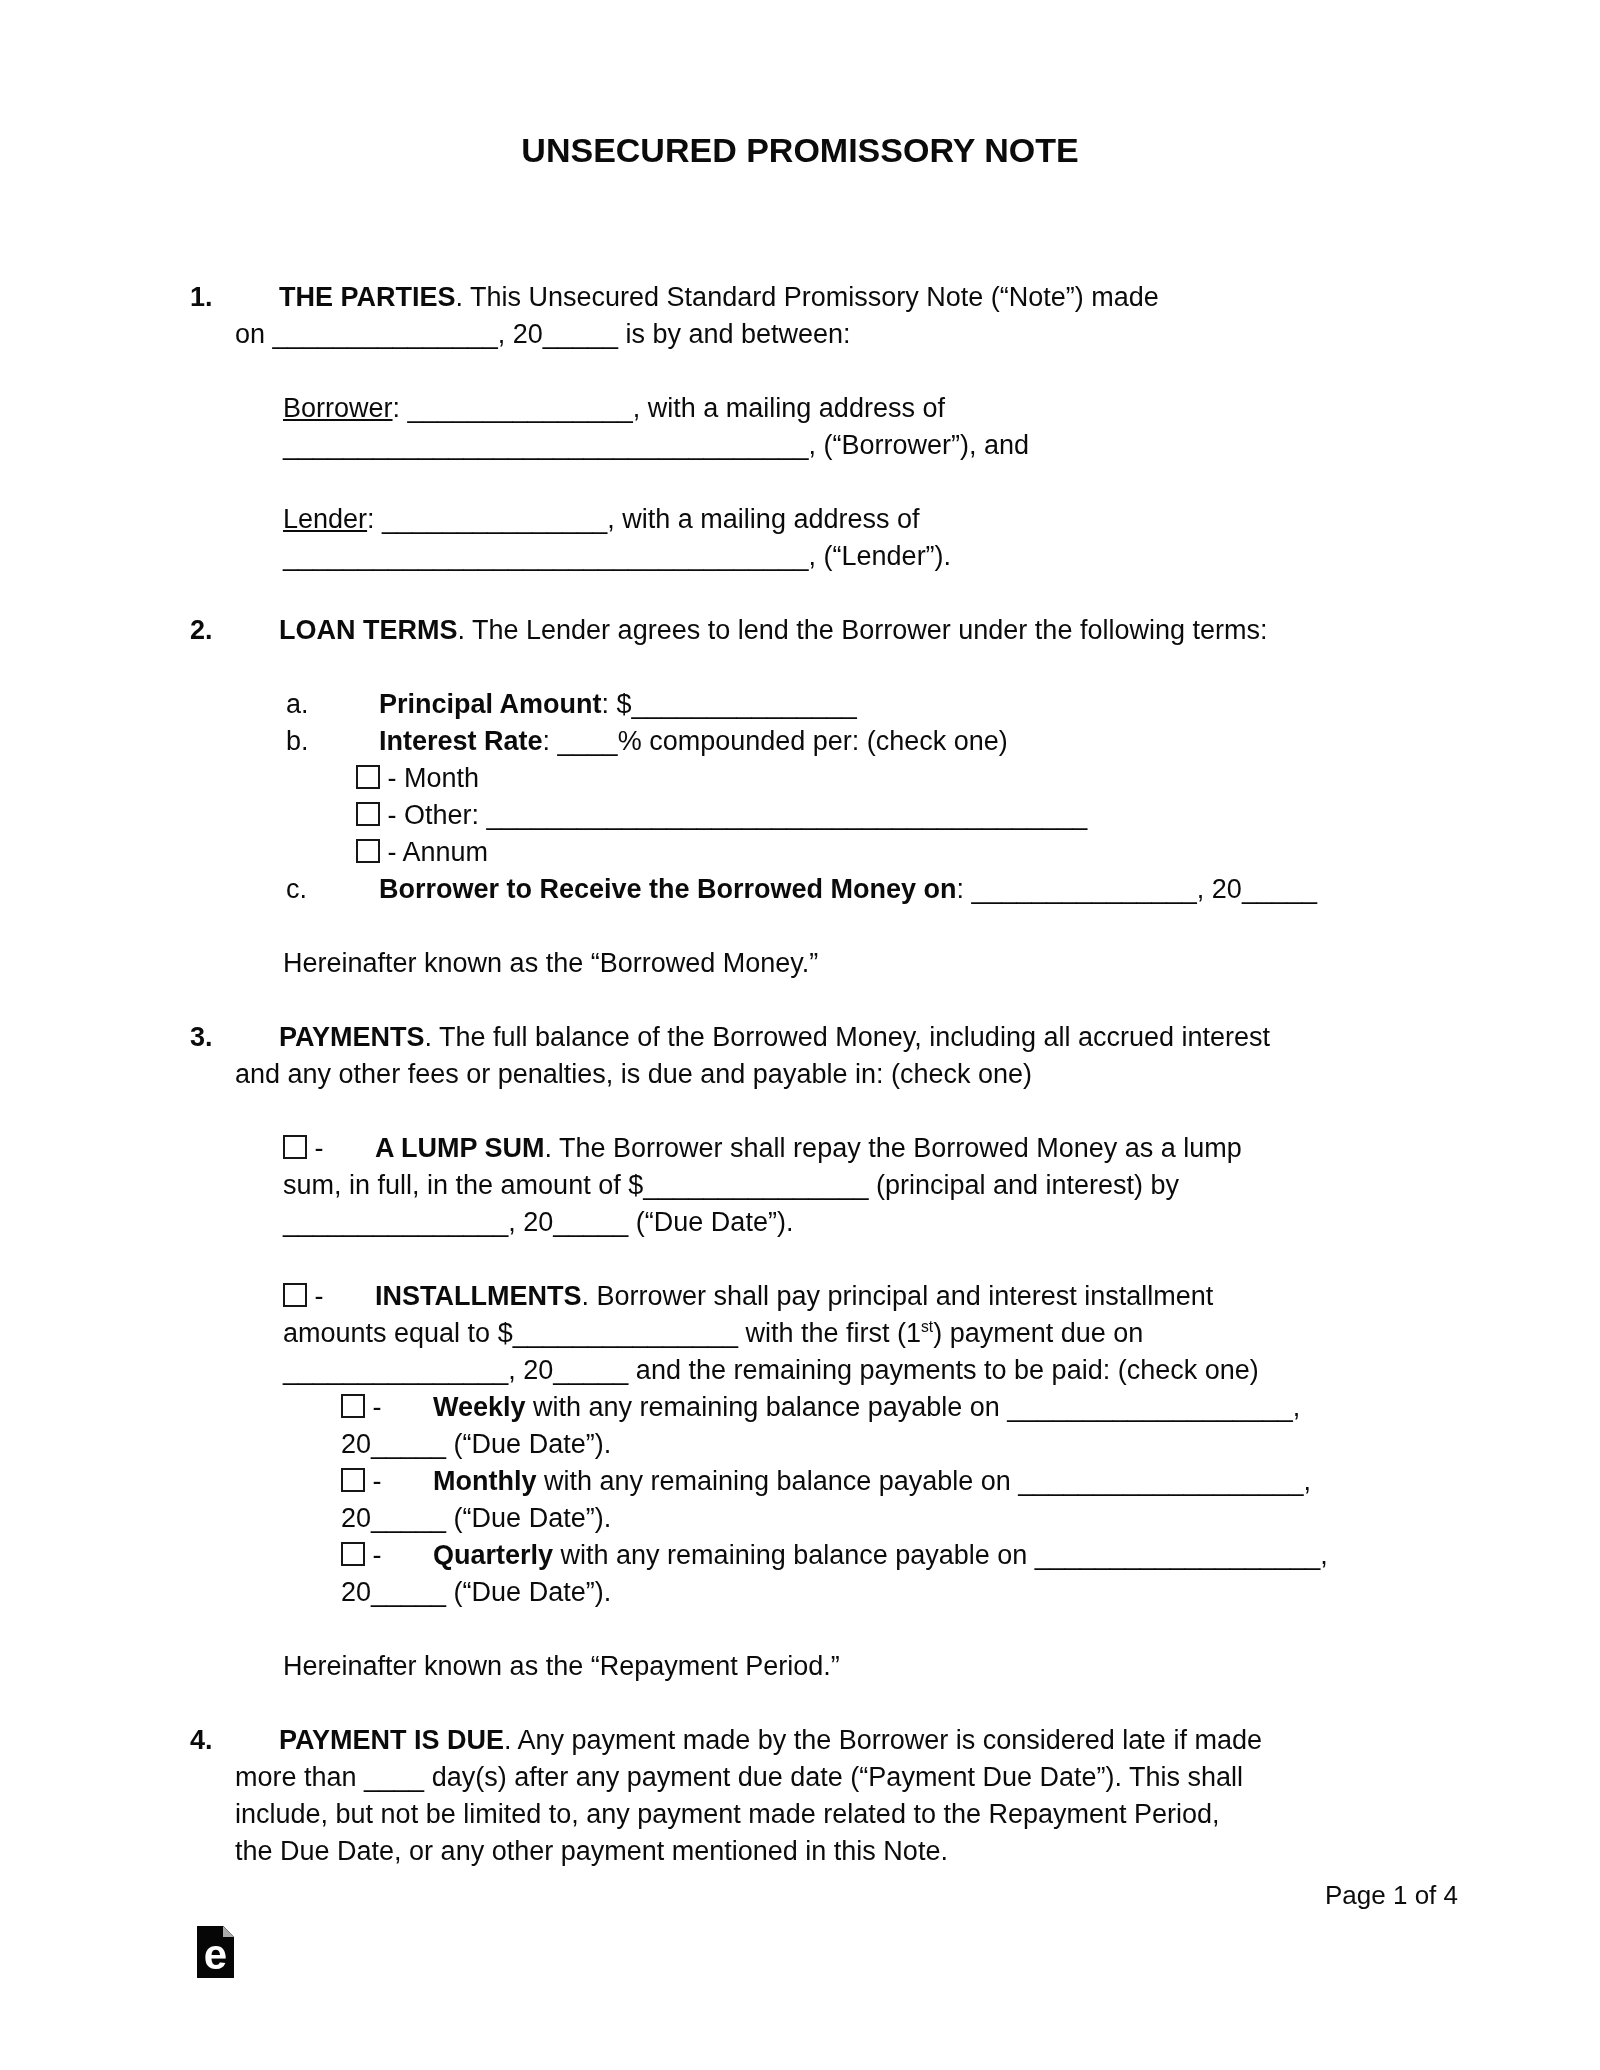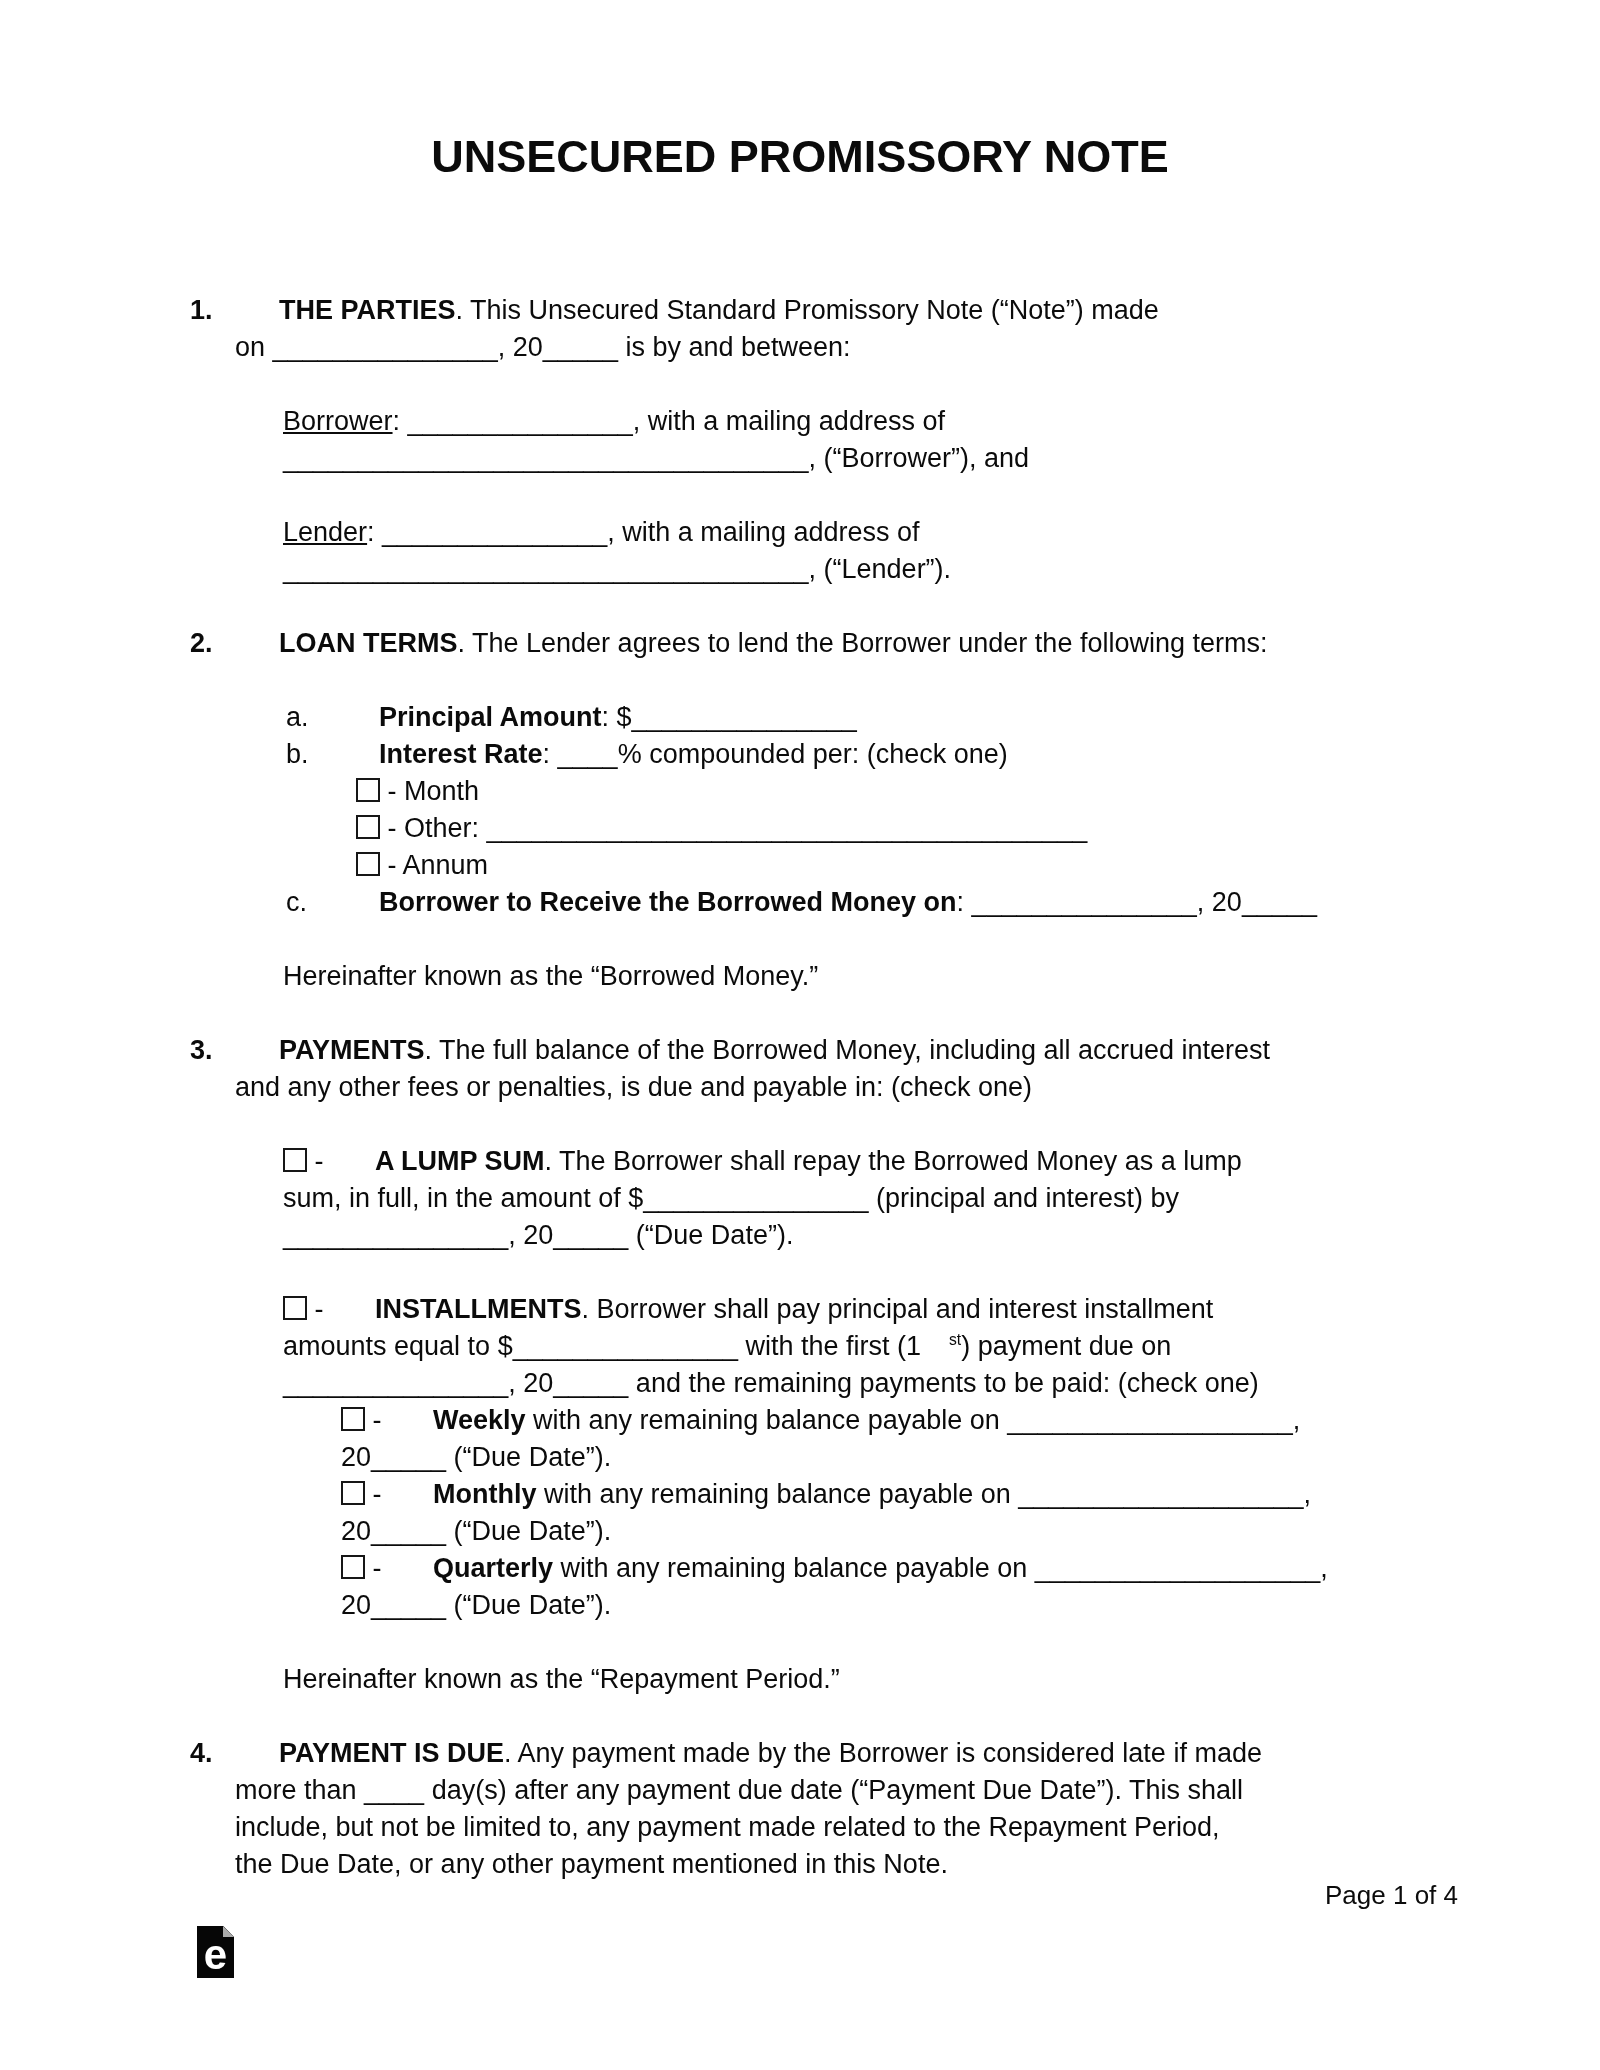--- a/index.html
+++ b/index.html
@@ -8,21 +8,21 @@
     width:1600px; height:2070px;
     background:#ffffff;
     color:#0b0b0b;
     font-family:"Liberation Sans", sans-serif;
     overflow:hidden;
   }
   .title {
     margin:0;
     padding-top:131px;
     text-align:center;
-    font-size:45px;
+    font-size:34px;
     font-weight:bold;
     letter-spacing:0px;
   }
   .doc-body { padding-top:109px; }
   .row {
     display:flex;
     align-items:flex-start;
     font-size:27px;
     line-height:37px;
     white-space:pre;
@@ -31,21 +31,21 @@
   .gap { margin-top:37px; }
   .l0 { padding-left:190px; }
   .l1 { padding-left:283px; }
   .l2 { padding-left:286px; }
   .l3 { padding-left:356px; }
   .l4 { padding-left:341px; }
   .l0 > .num { flex:0 0 45px; font-weight:bold; }
   .l2 > .num { flex:0 0 49px; font-weight:normal; }
   .b   { font-weight:bold;margin-left:44px; }
   .u   { text-decoration:underline; }
-  .sup { font-size:0.58em; vertical-align:super; line-height:0;margin-left:28px; }
+  .sup { font-size:0.58em; vertical-align:super; line-height:0; }
   .cbx {
     display:inline-block;
     width:20px; height:20px;
     border:2px solid #161616;
     vertical-align:-2px;
     background:#ffffff;
   }
   .logo {
     position:absolute;
     left:197px; top:1926px;

